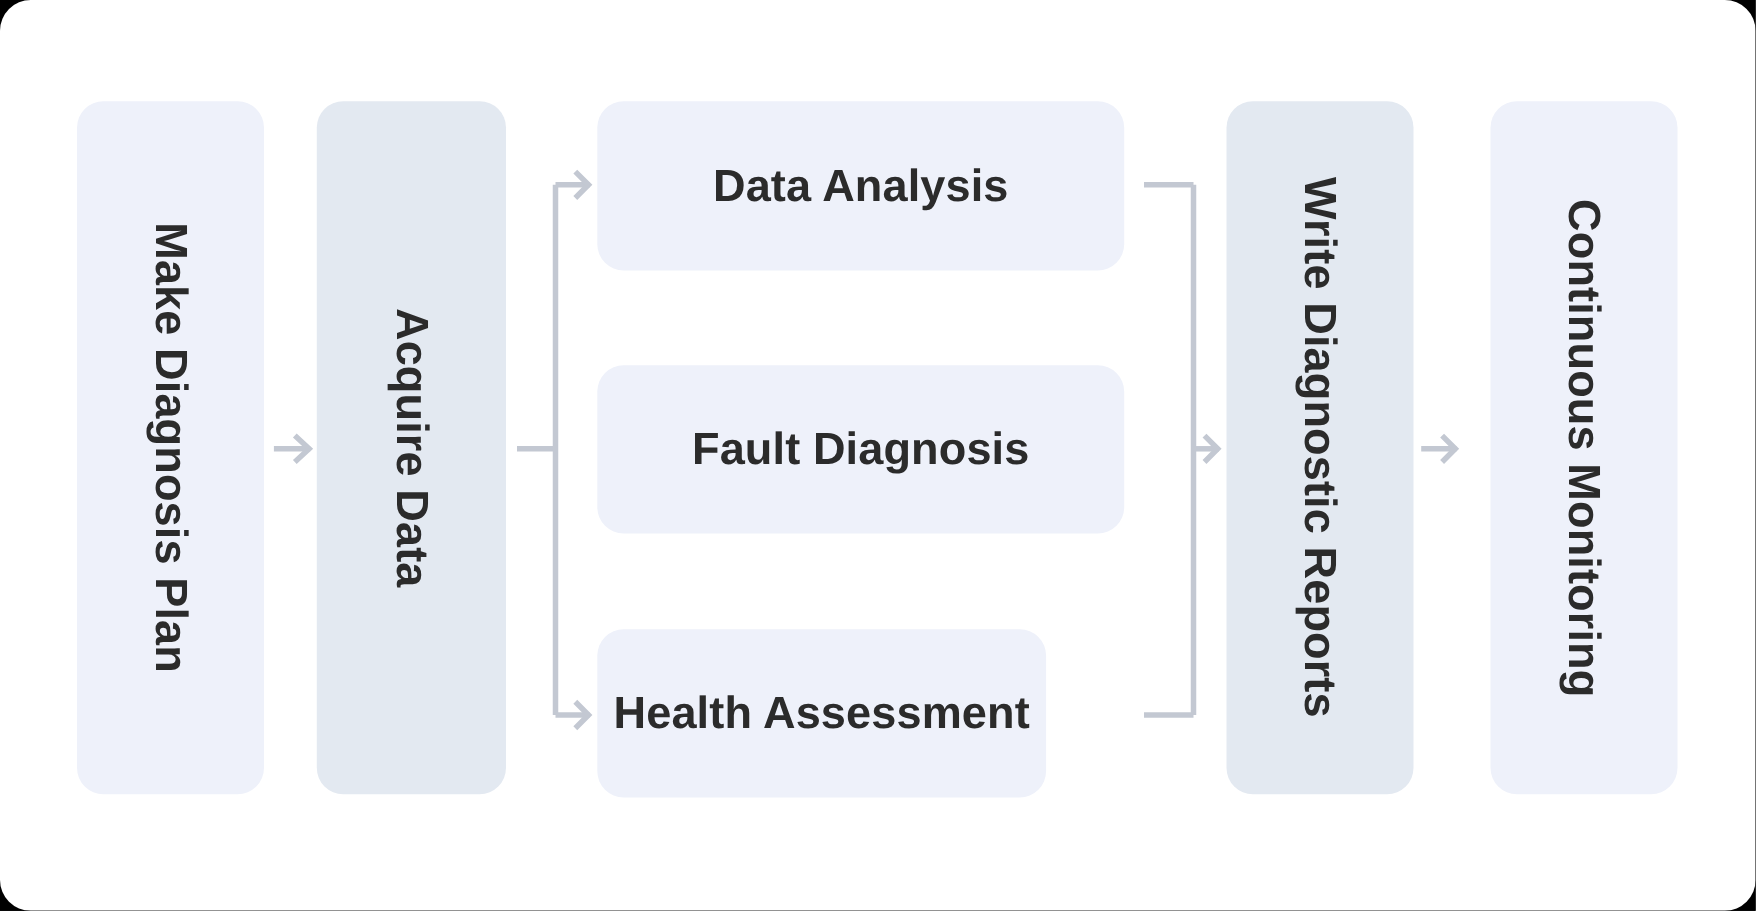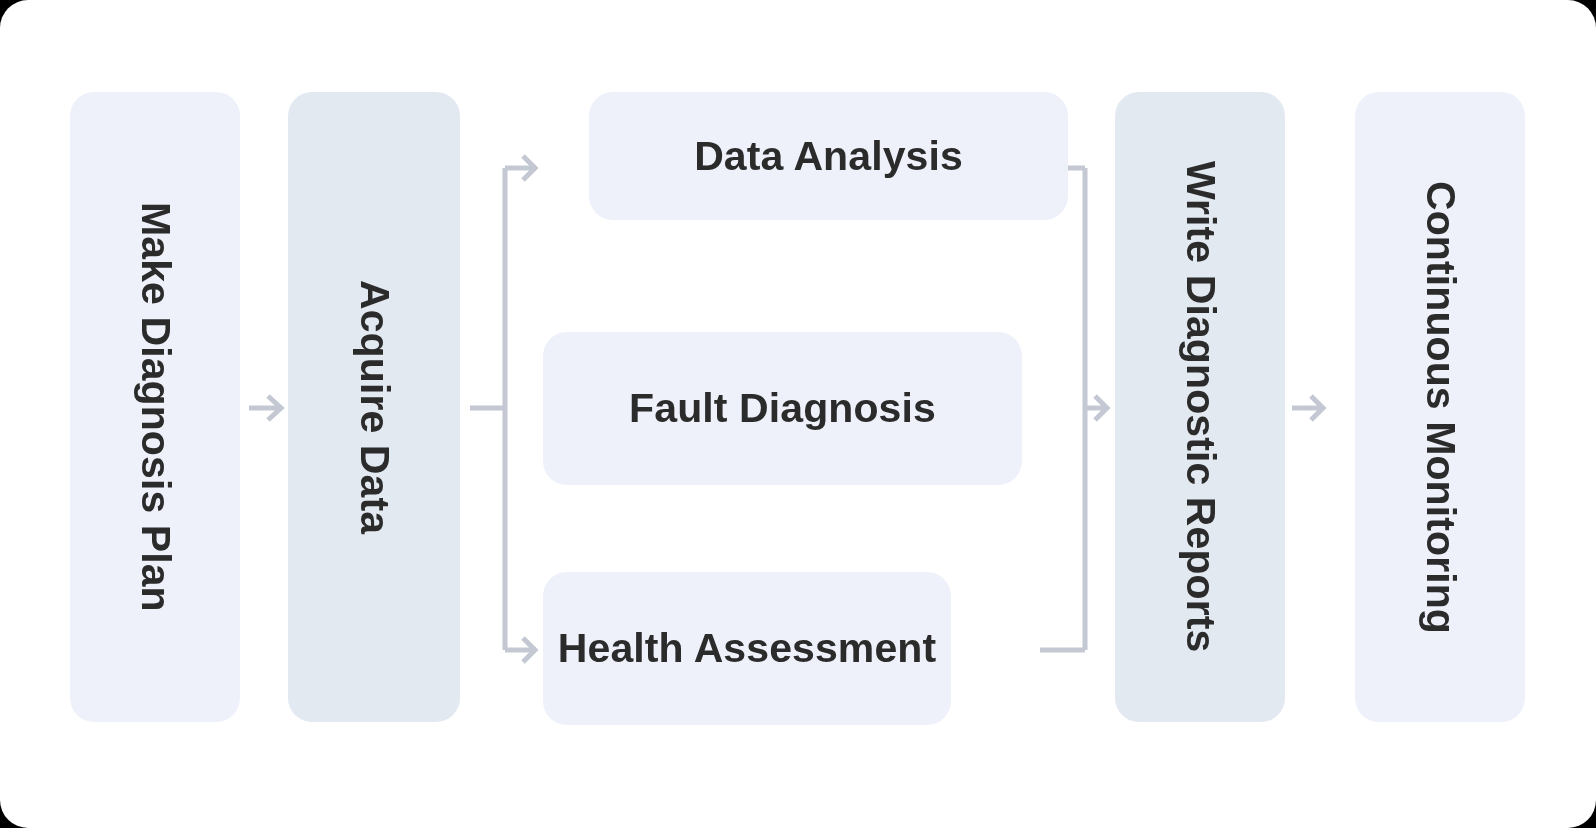--- a/index.html
+++ b/index.html
@@ -51,21 +51,21 @@
   .node.horizontal .node-label {
     font-size: 41px;
   }
 
   .tone-light { background: #eef1fa; }
   .tone-gray  { background: #e3e9f1; }
 
   
   #node-make-diagnosis-plan { left: 70px;   top: 92px;  width: 170px; height: 630px; }
   #node-acquire-data        { left: 288px;  top: 92px;  width: 172px; height: 630px; }
-  #node-data-analysis       { left: 543px;  top: 92px;  width: 479px; height: 128px; margin-left: 46px; }
+  #node-data-analysis       { left: 543px;  top: 92px;  width: 479px; height: 154px; }
   #node-fault-diagnosis     { left: 543px;  top: 332px; width: 479px; height: 153px; text-align: center; }
   #node-health-assessment   { left: 543px;  top: 572px; width: 408px; height: 153px; }
   #node-write-reports       { left: 1115px; top: 92px;  width: 170px; height: 630px; }
   #node-continuous-monitor  { left: 1355px; top: 92px;  width: 170px; height: 630px; }
 
   
   #connectors {
     position: absolute;
     left: 0;
     top: 0;

